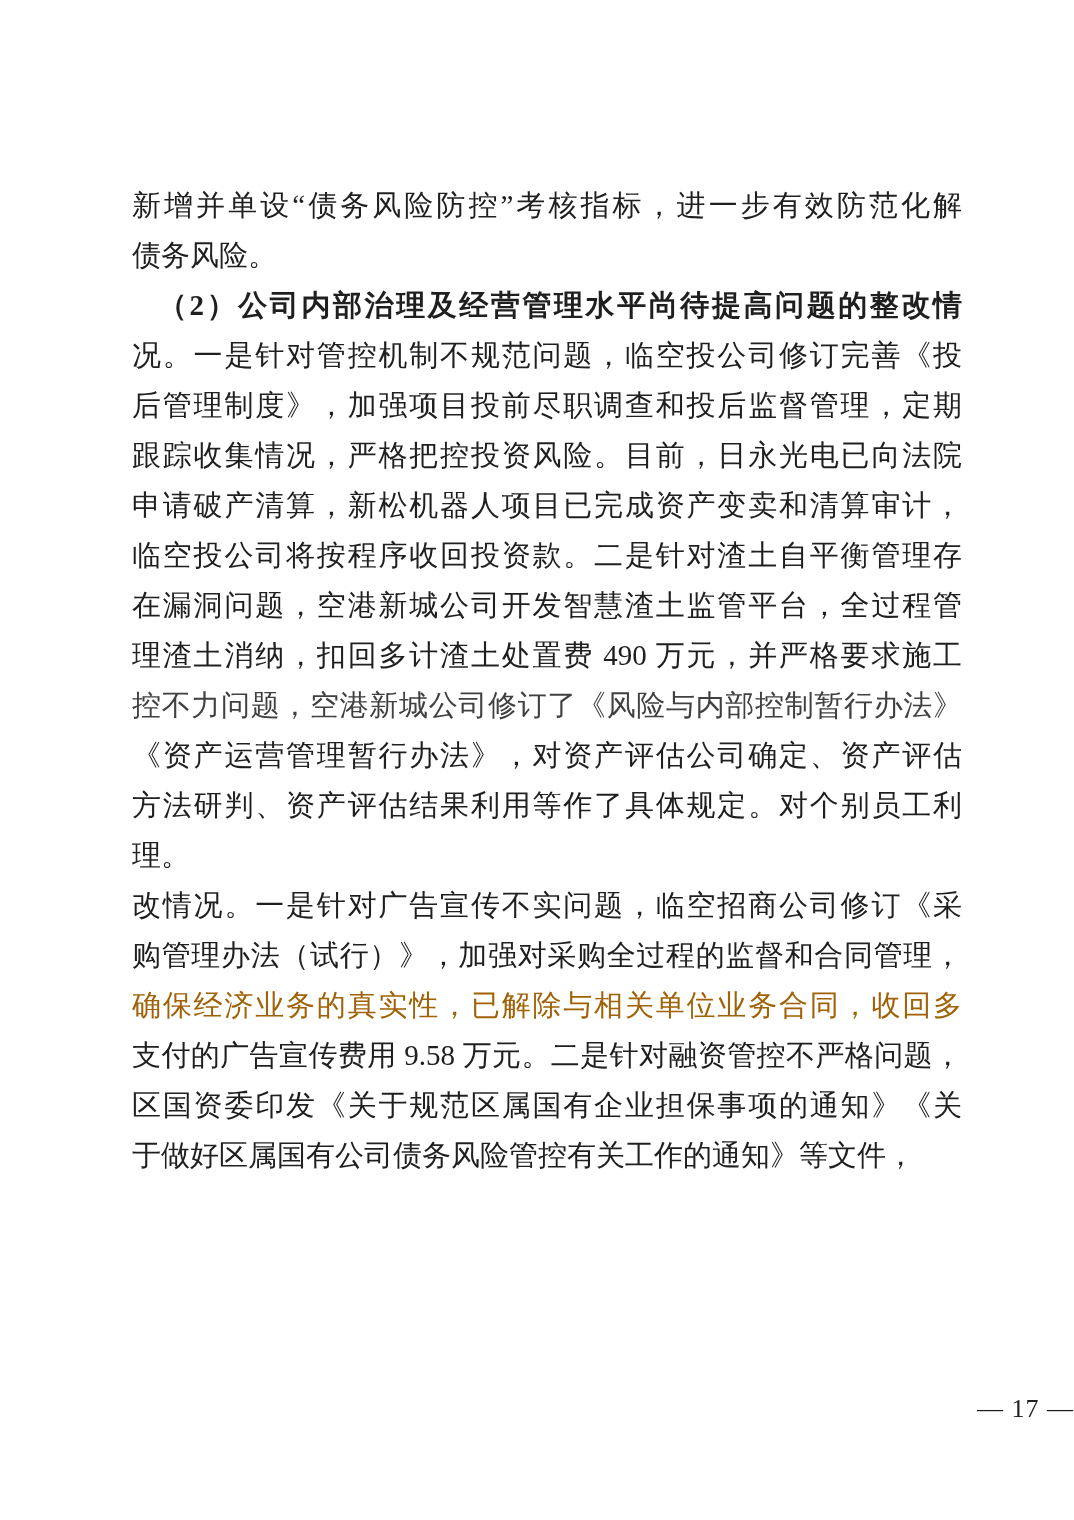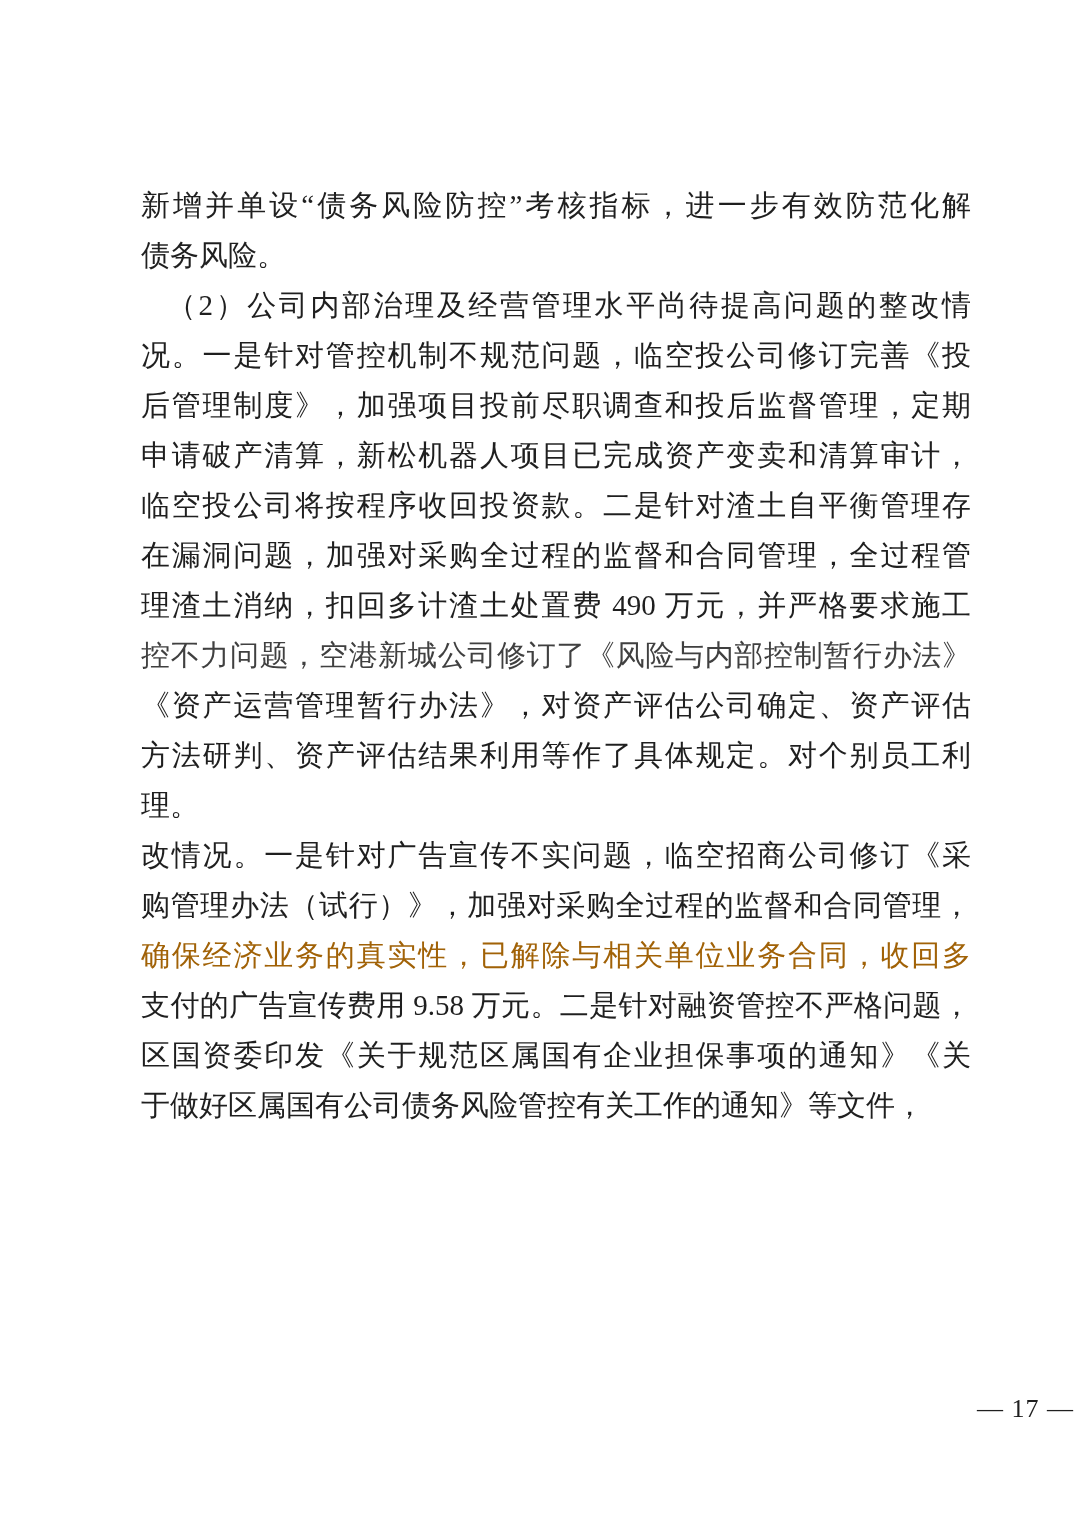--- a/index.html
+++ b/index.html
@@ -14,39 +14,40 @@
   }
   .page {
     position: relative;
     width: 1074px;
     height: 1520px;
     background: #ffffff;
     overflow: hidden;
   }
   .text-block {
     position: absolute;
-    left: 141px;
+    left: 132px;
     top: 180px;
     width: 830px;
   }
   .line {
     font-size: 29px;
     line-height: 50px;
     height: 50px;
     color: #1f1f1f;
     text-align: justify;
     text-align-last: justify;
     text-justify: inter-character;
     white-space: normal;
   }
   .line.no-fill {
     text-align-last: left;
   }
   .line.indent {
     text-indent: 26px;
+    font-weight: bold;
   }
   .page-number {
     position: absolute;
     top: 1392px;
     left: 0;
     width: 100%;
     box-sizing: border-box;
     text-align: right;
     font-size: 26px;
     line-height: 34px;
@@ -58,23 +59,24 @@
 <body style="background: rgb(255, 255, 255);">
 
 <div class="page">
   <div class="text-block">
 
   <div class="line" style="color: rgb(31, 31, 31);">新增并单设“债务风险防控”考核指标，进一步有效防范化解</div>
       <div class="line no-fill" style="color: rgb(31, 31, 31);">债务风险。</div>
       <div class="line indent" style="color: rgb(31, 31, 31);">（2）公司内部治理及经营管理水平尚待提高问题的整改情</div>
       <div class="line" style="color: rgb(31, 31, 31);">况。一是针对管控机制不规范问题，临空投公司修订完善《投</div>
       <div class="line" style="color: rgb(31, 31, 31);">后管理制度》，加强项目投前尽职调查和投后监督管理，定期</div>
+      <div class="line" style="color: rgb(31, 31, 31);">跟踪收集情况，严格把控投资风险。目前，日永光电已向法院</div>
       <div class="line" style="color: rgb(31, 31, 31);">申请破产清算，新松机器人项目已完成资产变卖和清算审计，</div>
       <div class="line" style="color: rgb(31, 31, 31);">临空投公司将按程序收回投资款。二是针对渣土自平衡管理存</div>
-      <div class="line" style="color: rgb(31, 31, 31);">在漏洞问题，加强对采购全过程的监督和合同管理，全过程管</div>
+      <div class="line" style="color: rgb(31, 31, 31);">在漏洞问题，空港新城公司开发智慧渣土监管平台，全过程管</div>
       <div class="line" style="color: rgb(31, 31, 31);">理渣土消纳，扣回多计渣土处置费 490 万元，并严格要求施工</div>
       <div class="line" style="color: #404040;">控不力问题，空港新城公司修订了《风险与内部控制暂行办法》</div>
       <div class="line" style="color: rgb(31, 31, 31);">《资产运营管理暂行办法》，对资产评估公司确定、资产评估</div>
       <div class="line" style="color: rgb(31, 31, 31);">方法研判、资产评估结果利用等作了具体规定。对个别员工利</div>
       <div class="line no-fill" style="color: rgb(31, 31, 31);">理。</div>
       <div class="line" style="color: rgb(31, 31, 31);">改情况。一是针对广告宣传不实问题，临空招商公司修订《采</div>
       <div class="line" style="color: rgb(31, 31, 31);">购管理办法（试行）》，加强对采购全过程的监督和合同管理，</div>
       <div class="line" style="color: #a16207;">确保经济业务的真实性，已解除与相关单位业务合同，收回多</div>
       <div class="line" style="color: rgb(31, 31, 31);">支付的广告宣传费用 9.58 万元。二是针对融资管控不严格问题，</div>
       <div class="line" style="color: rgb(31, 31, 31);">区国资委印发《关于规范区属国有企业担保事项的通知》《关</div>

